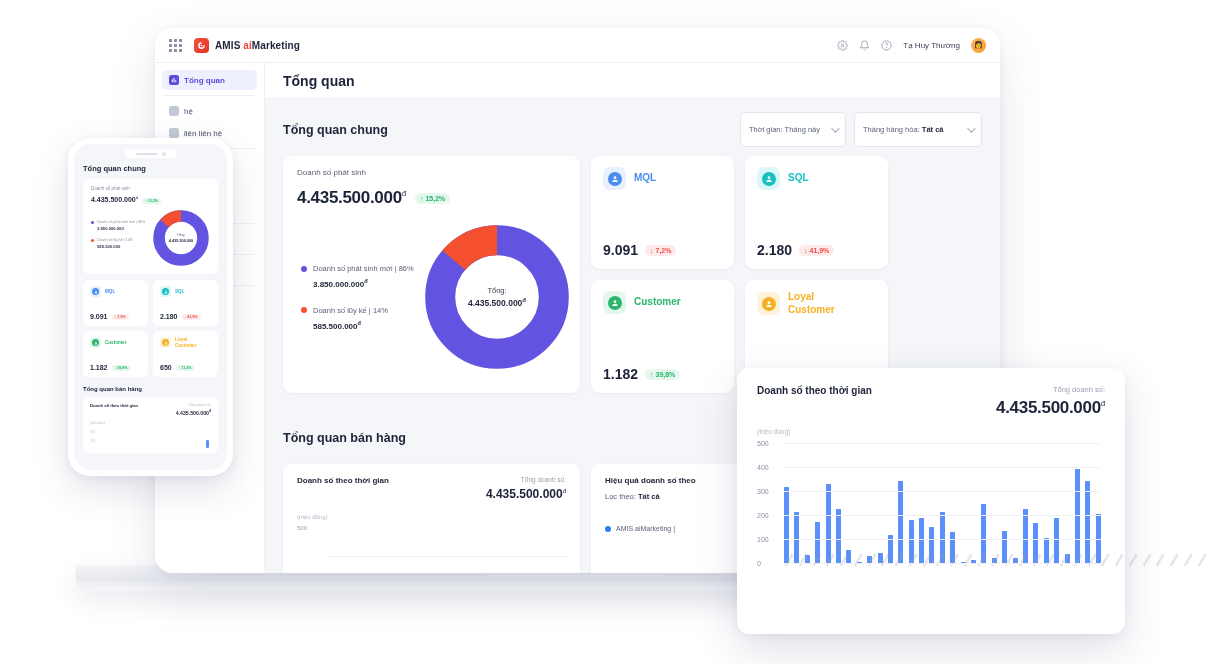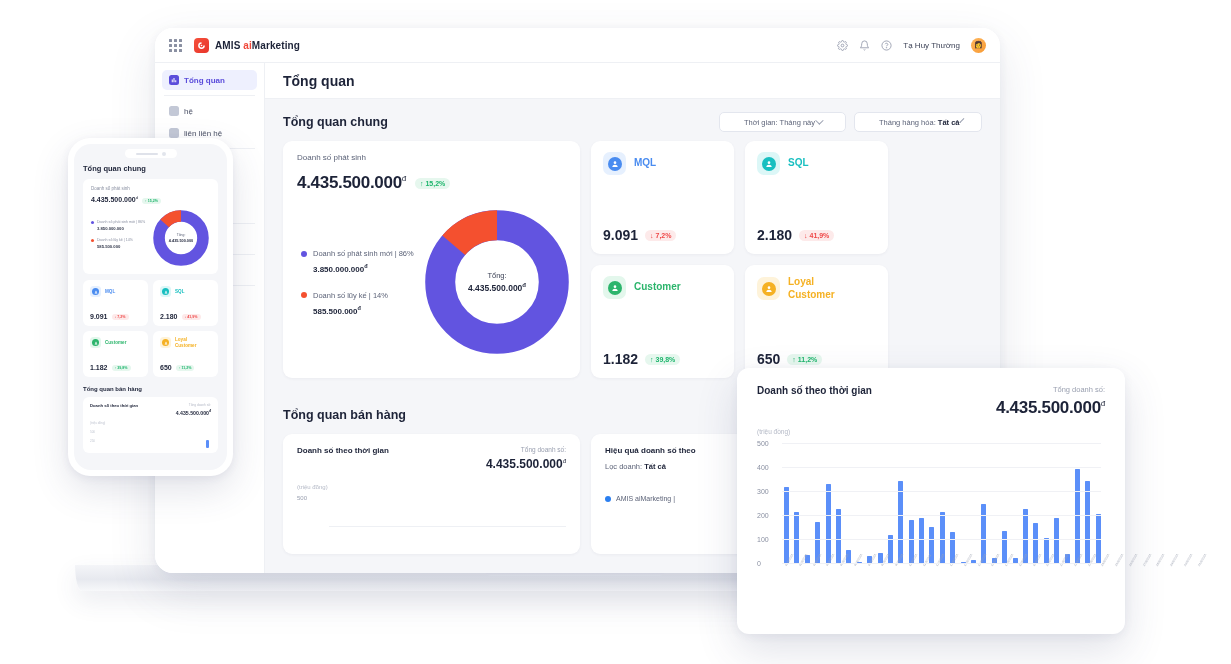--- a/index.html
+++ b/index.html
@@ -83,22 +83,22 @@
     height:36px; background:#fff; display:flex; align-items:center;
     padding:0 18px; border-bottom:1px solid #eef0f4;
   }
   .page-title { font-size:14px; font-weight:bold; color:#1d2338; }
 
   .sec-head { display:flex; align-items:center; padding:13px 18px 9px 18px; }
   .sec-title { font-size:12.5px; font-weight:bold; color:#1d2338; }
   .sec-filters { margin-left:auto; display:flex; gap:8px; }
   .pill {
     background:#fff; border:1px solid #e3e6ee; border-radius:5px;
-    height:20px; display:flex; align-items:center; gap:0;
-    padding:0 24px; font-size:7.5px; color:#5c6378; white-space:nowrap;
+    height:35px; display:flex; align-items:center; gap:11px;
+    padding:0 8px; font-size:7.5px; color:#5c6378; white-space:nowrap;
   }
   .pill b { color:#1d2338; font-weight:bold; }
   .chev { width:6px;height:6px;border-right:1.2px solid #9aa0b0;border-bottom:1.2px solid #9aa0b0;
           transform:rotate(45deg) translateY(-2px); }
 
   .grid-main { display:flex; gap:11px; padding:0 18px; }
   .card { background:#fff; border-radius:9px; box-shadow:0 1px 3px rgba(60,70,110,.06); }
 
   .revenue-card { width:297px; height:237px; padding:12px 14px; position:relative; }
   .rev-label { font-size:8px; color:#5c6378; }
@@ -473,21 +473,21 @@
               <div class="b-total"><span>4.435.500.000</span><sup>đ</sup></div>
             </div>
           </div>
           <div class="axis-unit">(triệu đồng)</div>
           <div class="axis-500">500</div>
           <div class="axis-line"></div>
         </div>
 
         <div class="card bcard right">
           <div class="b-title">Hiệu quả doanh số theo</div>
-          <div class="filter-line"><span>Lọc doanh:</span> <b>Tất cả</b></div>
+          <div class="filter-line"><span>Lọc theo:</span> <b>Tất cả</b></div>
           <div class="legend-mini">
               <span class="dot" style="background:#2b7ff0"></span>
               <span>AMIS aiMarketing |</span>
             </div>
         </div>
       </div>
 
     </div>
   </div>
 

